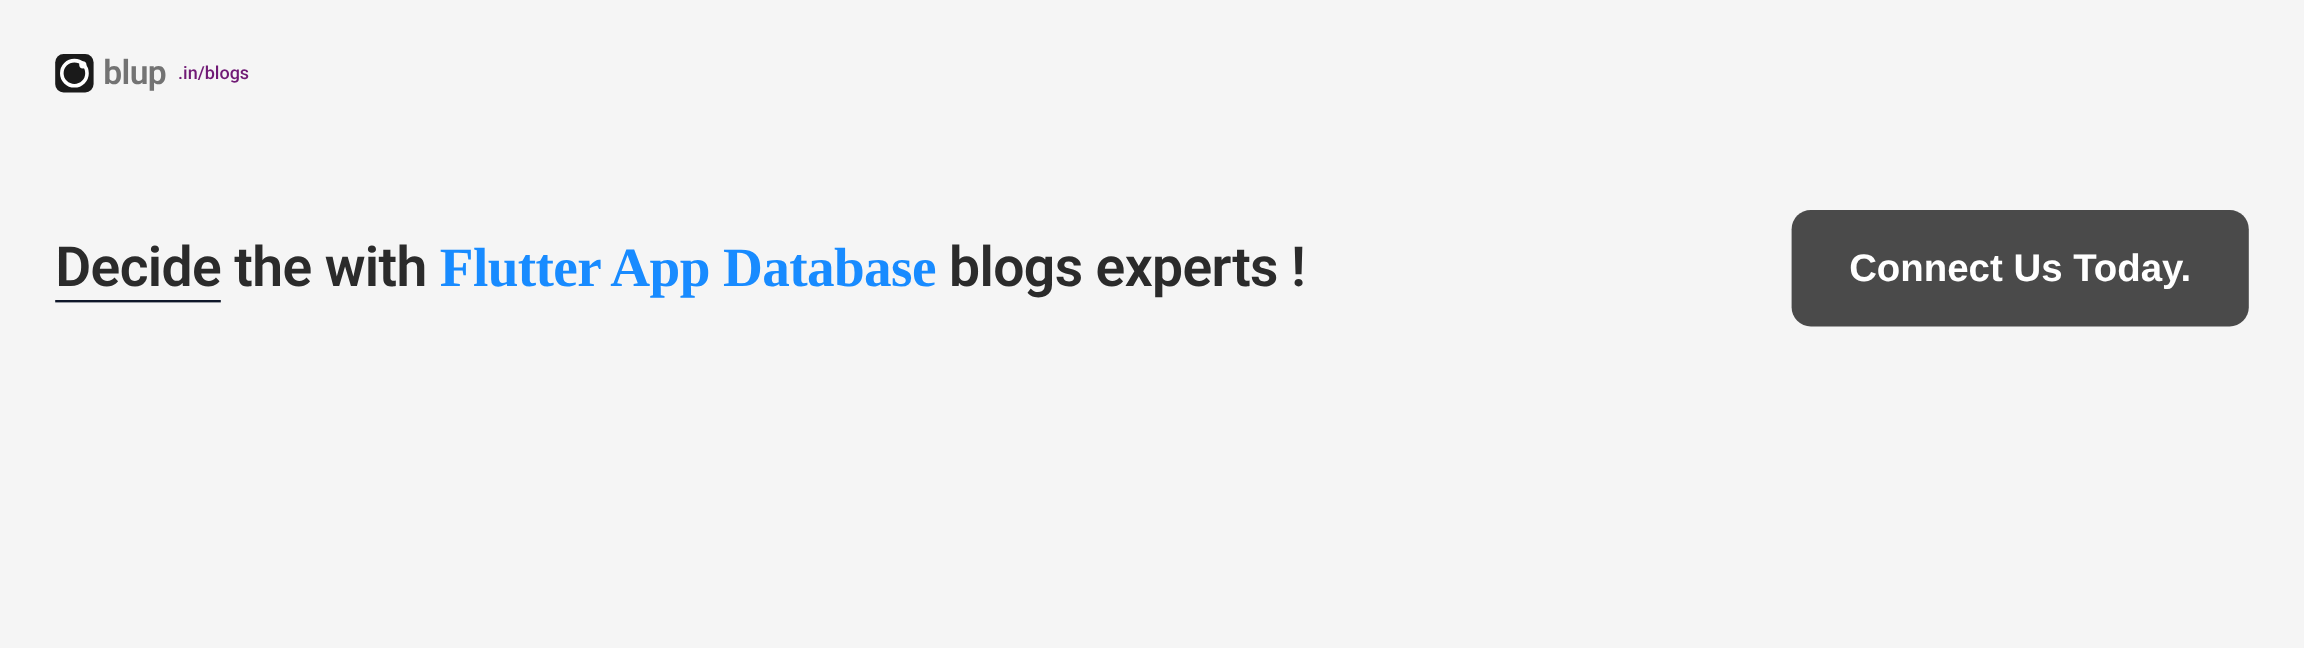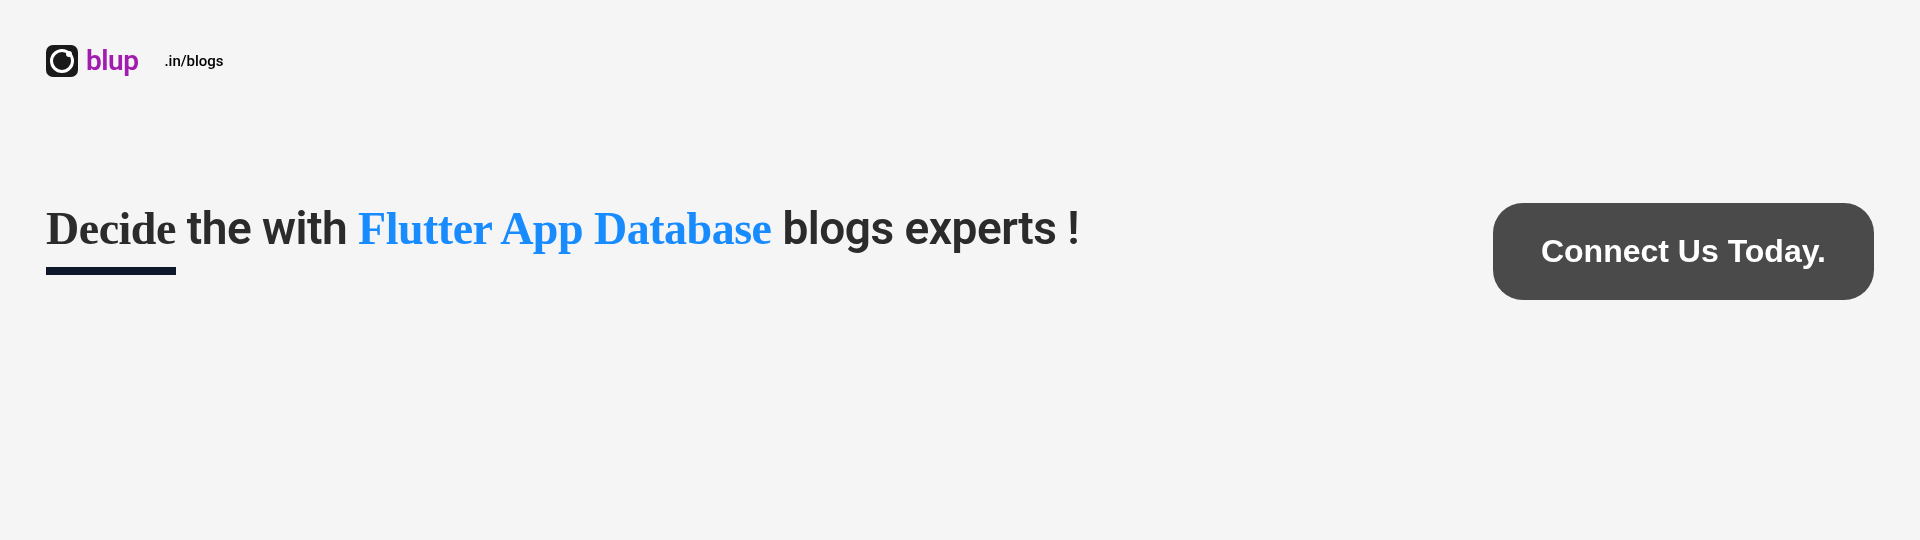--- a/index.html
+++ b/index.html
@@ -46,66 +46,64 @@
       height: 6px;
       background: #fff;
       border-radius: 50%;
       position: absolute;
       top: 6px;
       right: 6px;
     }
     .brand-name {
       font-size: 28px;
       font-weight: 600;
-      color: #a21caf;
+      color: #737373;
       letter-spacing: -0.5px;
     }
     .brand-suffix {
       font-size: 15px;
       font-weight: 500;
-      color: #000000;
-      margin-left: 18px;
+      color: #701a75;
+      margin-left: 2px;
     }
     .main {
       position: absolute;
       top: 175px;
       left: 46px;
       right: 46px;
       display: flex;
       align-items: center;
       justify-content: space-between;
     }
     .headline {
       font-size: 46px;
       font-weight: 600;
       color: #2b2b2b;
       letter-spacing: -0.5px;
     }
     .underline-word {
       display: inline-block;
-      border-bottom: 8px solid #0f172a;
-      padding-bottom: 12px;
-      font-family: Liberation Serif, serif;
+      border-bottom: 2px solid #0f172a;
+      padding-bottom: 0;
     }
     .highlight {
       color: #188bff;
       font-weight: 700;
       font-family: Liberation Serif, serif;
     }
     .cta-button {
       background: #4a4a4a;
       color: #fff;
       font-size: 32px;
       font-weight: 600;
       padding: 30px 48px;
       border: none;
-      border-radius: 30px;
+      border-radius: 16px;
       cursor: pointer;
       white-space: nowrap;
-      margin-top: 28px;
     }
   </style>
 </head>
 <body>
 
 <div class="header">
   <div class="logo-icon"></div>
   <span class="brand-name">blup</span>
   <span class="brand-suffix">.in/blogs</span>
 </div>

